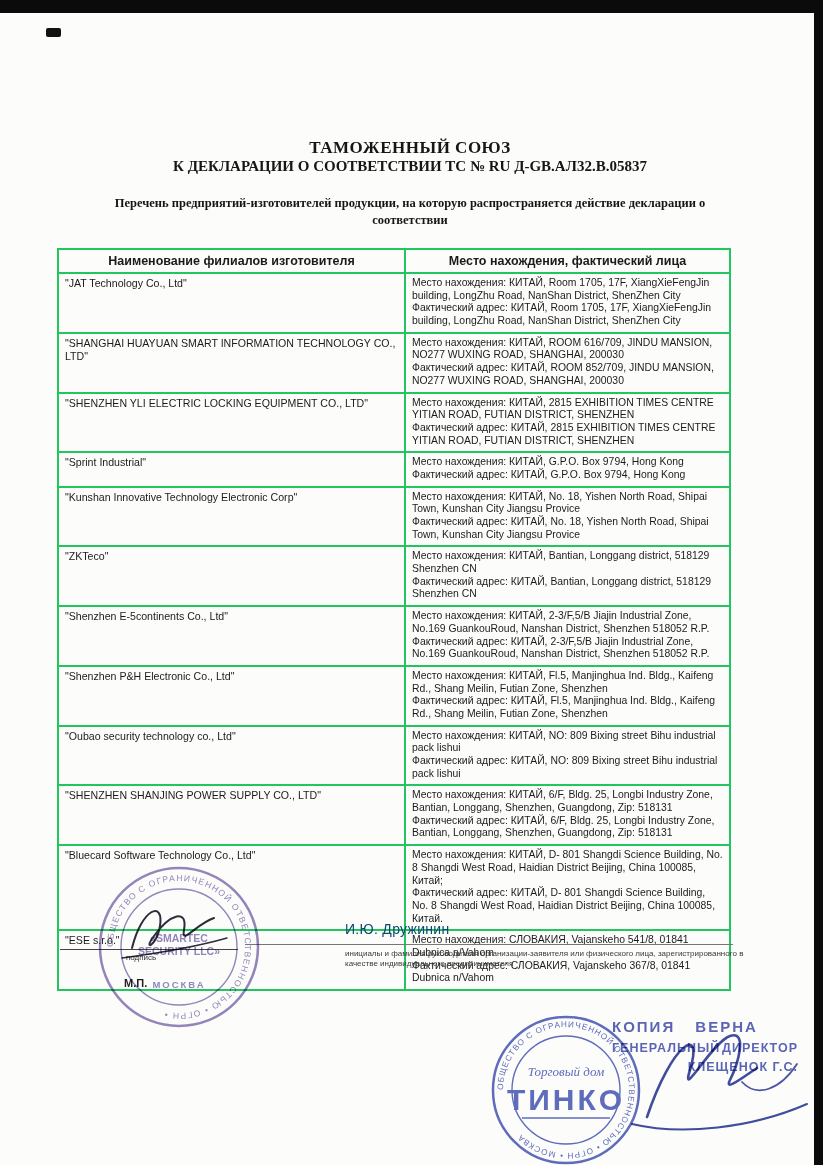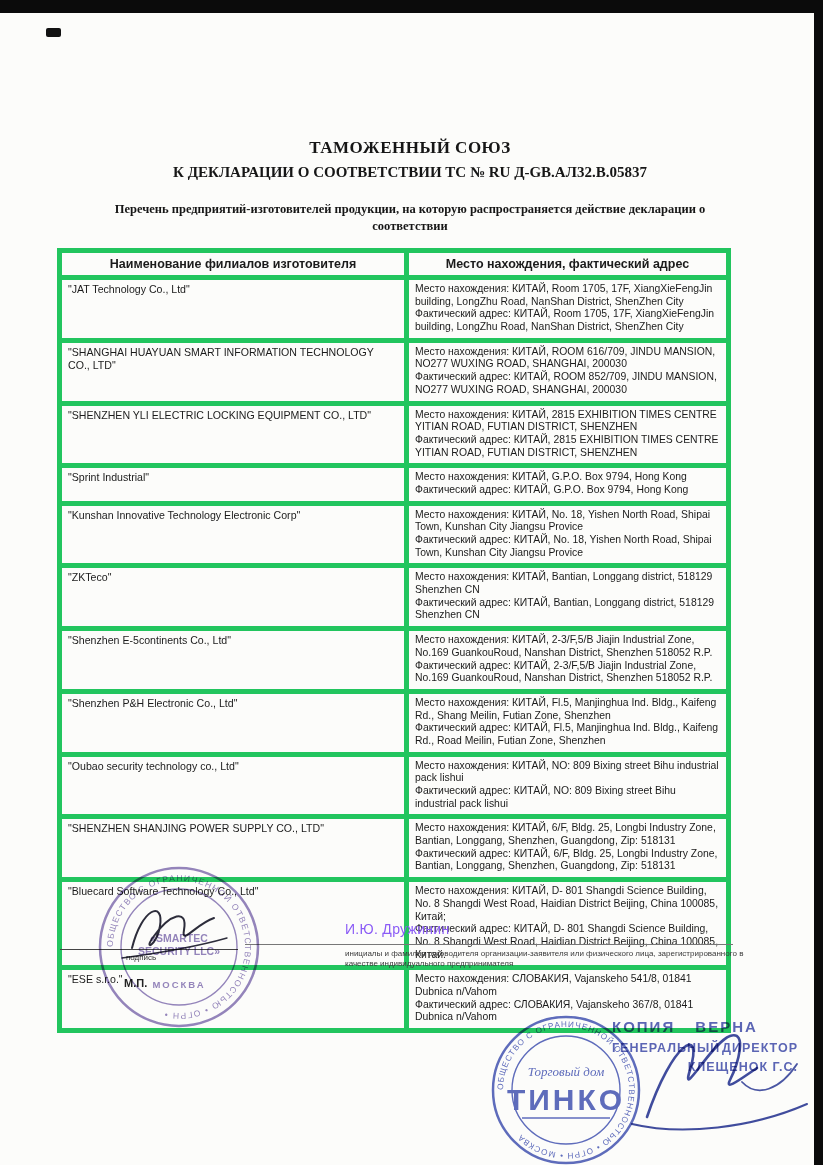--- a/index.html
+++ b/index.html
@@ -11,38 +11,38 @@
   
   .scan-top   { position:absolute; top:0; left:0; width:100%; height:13px; background:#0b0b0b; }
   .scan-right { position:absolute; top:0; right:0; width:9px; height:100%; background:#0b0b0b; }
   .scan-blob  { position:absolute; left:46px; top:28px; width:15px; height:9px; background:#121212; border-radius:2px; }
 
   
   .titles { position:absolute; top:138px; left:80px; width:660px; text-align:center;
             font-family:"Liberation Serif", serif; font-weight:bold; color:#161616; }
   .titles .t1 { font-size:17px; letter-spacing:.5px; }
   .titles .t2 { font-size:15px; margin-top:7px; }
-  .titles .t3 { font-size:15px; margin-top:6px; }
+  .titles .t3 { font-size:15px; }
   .titles .t4 { font-size:12.5px; margin:20px auto 0; width:630px; line-height:1.35; }
 
   
   .doc-table { position:absolute; top:248px; left:57px; width:674px;
                border-collapse:collapse; table-layout:fixed; }
-  .doc-table th, .doc-table td { border:5px solid #22c55e; vertical-align:top; }
+  .doc-table th, .doc-table td { border:2px solid #22c55e; vertical-align:top; }
   .doc-table th { font-size:12.5px; font-weight:bold; text-align:center; padding:4px 4px; }
   .doc-table col.col-name { width:347px; }
   .doc-table td { font-size:10.4px; line-height:1.22; padding:3px 6px 4px 6px; }
   .doc-table td.c-name { font-size:10.6px; }
 
   
   .sig-line-left { position:absolute; left:60px; top:949px; width:178px; border-top:1px solid #444; }
   .sig-label { position:absolute; left:52px; top:953px; width:178px; text-align:center; font-size:8px; color:#333; }
   .mp-label  { position:absolute; left:124px; top:977px; font-size:11px; font-weight:bold; color:#222; }
   .sig-line-main { position:absolute; left:245px; top:944px; width:488px; border-top:1px solid #777; }
-  .signatory { position:absolute; left:345px; top:921px; font-size:14px; color:#8b5cf6; letter-spacing:.3px; }
+  .signatory { position:absolute; left:345px; top:921px; font-size:14px; color:#0c4a6e; letter-spacing:.3px; }
   .sig-caption { position:absolute; left:345px; top:949px; width:400px; font-size:8px; line-height:1.3; color:#3a3a3a; }
 
   
   .stamp { position:absolute; mix-blend-mode:multiply; }
   .stamp-smartec { left:94px; top:862px; opacity:.8; }
   .stamp-tinko   { left:488px; top:1012px; opacity:.85; }
   svg text { font-family:"Liberation Sans", sans-serif; }
   .script-text { font-family:"Liberation Serif", serif; font-style:italic; }
 
   .copy-stamp { position:absolute; left:612px; top:1018px; width:186px;
@@ -71,21 +71,21 @@
   </div>
 
   <table class="doc-table">
     <colgroup>
         <col class="col-name">
         <col class="col-addr">
       </colgroup>
     <thead>
       <tr>
         <th>Наименование филиалов изготовителя</th>
-        <th>Место нахождения, фактический  адрес</th>
+        <th>Место нахождения, фактический  лица</th>
       </tr>
     </thead>
     <tbody>
     <tr>
       <td class="c-name">"JAT Technology Co., Ltd"</td>
       <td class="c-addr">
         <div>Место нахождения: КИТАЙ, Room 1705, 17F, XiangXieFengJin building, LongZhu Road, NanShan District, ShenZhen City</div>
         <div>Фактический адрес: КИТАЙ, Room 1705, 17F, XiangXieFengJin building, LongZhu Road, NanShan District, ShenZhen City</div>
       </td>
     </tr>
@@ -135,21 +135,21 @@
       <td class="c-addr">
         <div>Место нахождения: КИТАЙ, 2-3/F,5/B Jiajin Industrial Zone, No.169 GuankouRoud, Nanshan District, Shenzhen 518052 R.P.</div>
         <div>Фактический адрес: КИТАЙ, 2-3/F,5/B Jiajin Industrial Zone, No.169 GuankouRoud, Nanshan District, Shenzhen 518052 R.P.</div>
       </td>
     </tr>
 
     <tr>
       <td class="c-name">"Shenzhen P&amp;H Electronic Co., Ltd"</td>
       <td class="c-addr">
         <div>Место нахождения: КИТАЙ, Fl.5, Manjinghua Ind. Bldg., Kaifeng Rd., Shang Meilin, Futian Zone, Shenzhen</div>
-        <div>Фактический адрес: КИТАЙ, Fl.5, Manjinghua Ind. Bldg., Kaifeng Rd., Road Meilin, Futian Zone, Shenzhen</div>
+        <div>Фактический адрес: КИТАЙ, Fl.5, Manjinghua Ind. Bldg., Kaifeng Rd., Shang Meilin, Futian Zone, Shenzhen</div>
       </td>
     </tr>
 
     <tr>
       <td class="c-name">"Oubao security technology co., Ltd"</td>
       <td class="c-addr">
         <div>Место нахождения: КИТАЙ, NO: 809 Bixing street Bihu industrial pack lishui</div>
         <div>Фактический адрес: КИТАЙ, NO: 809 Bixing street Bihu industrial pack lishui</div>
       </td>
     </tr>

